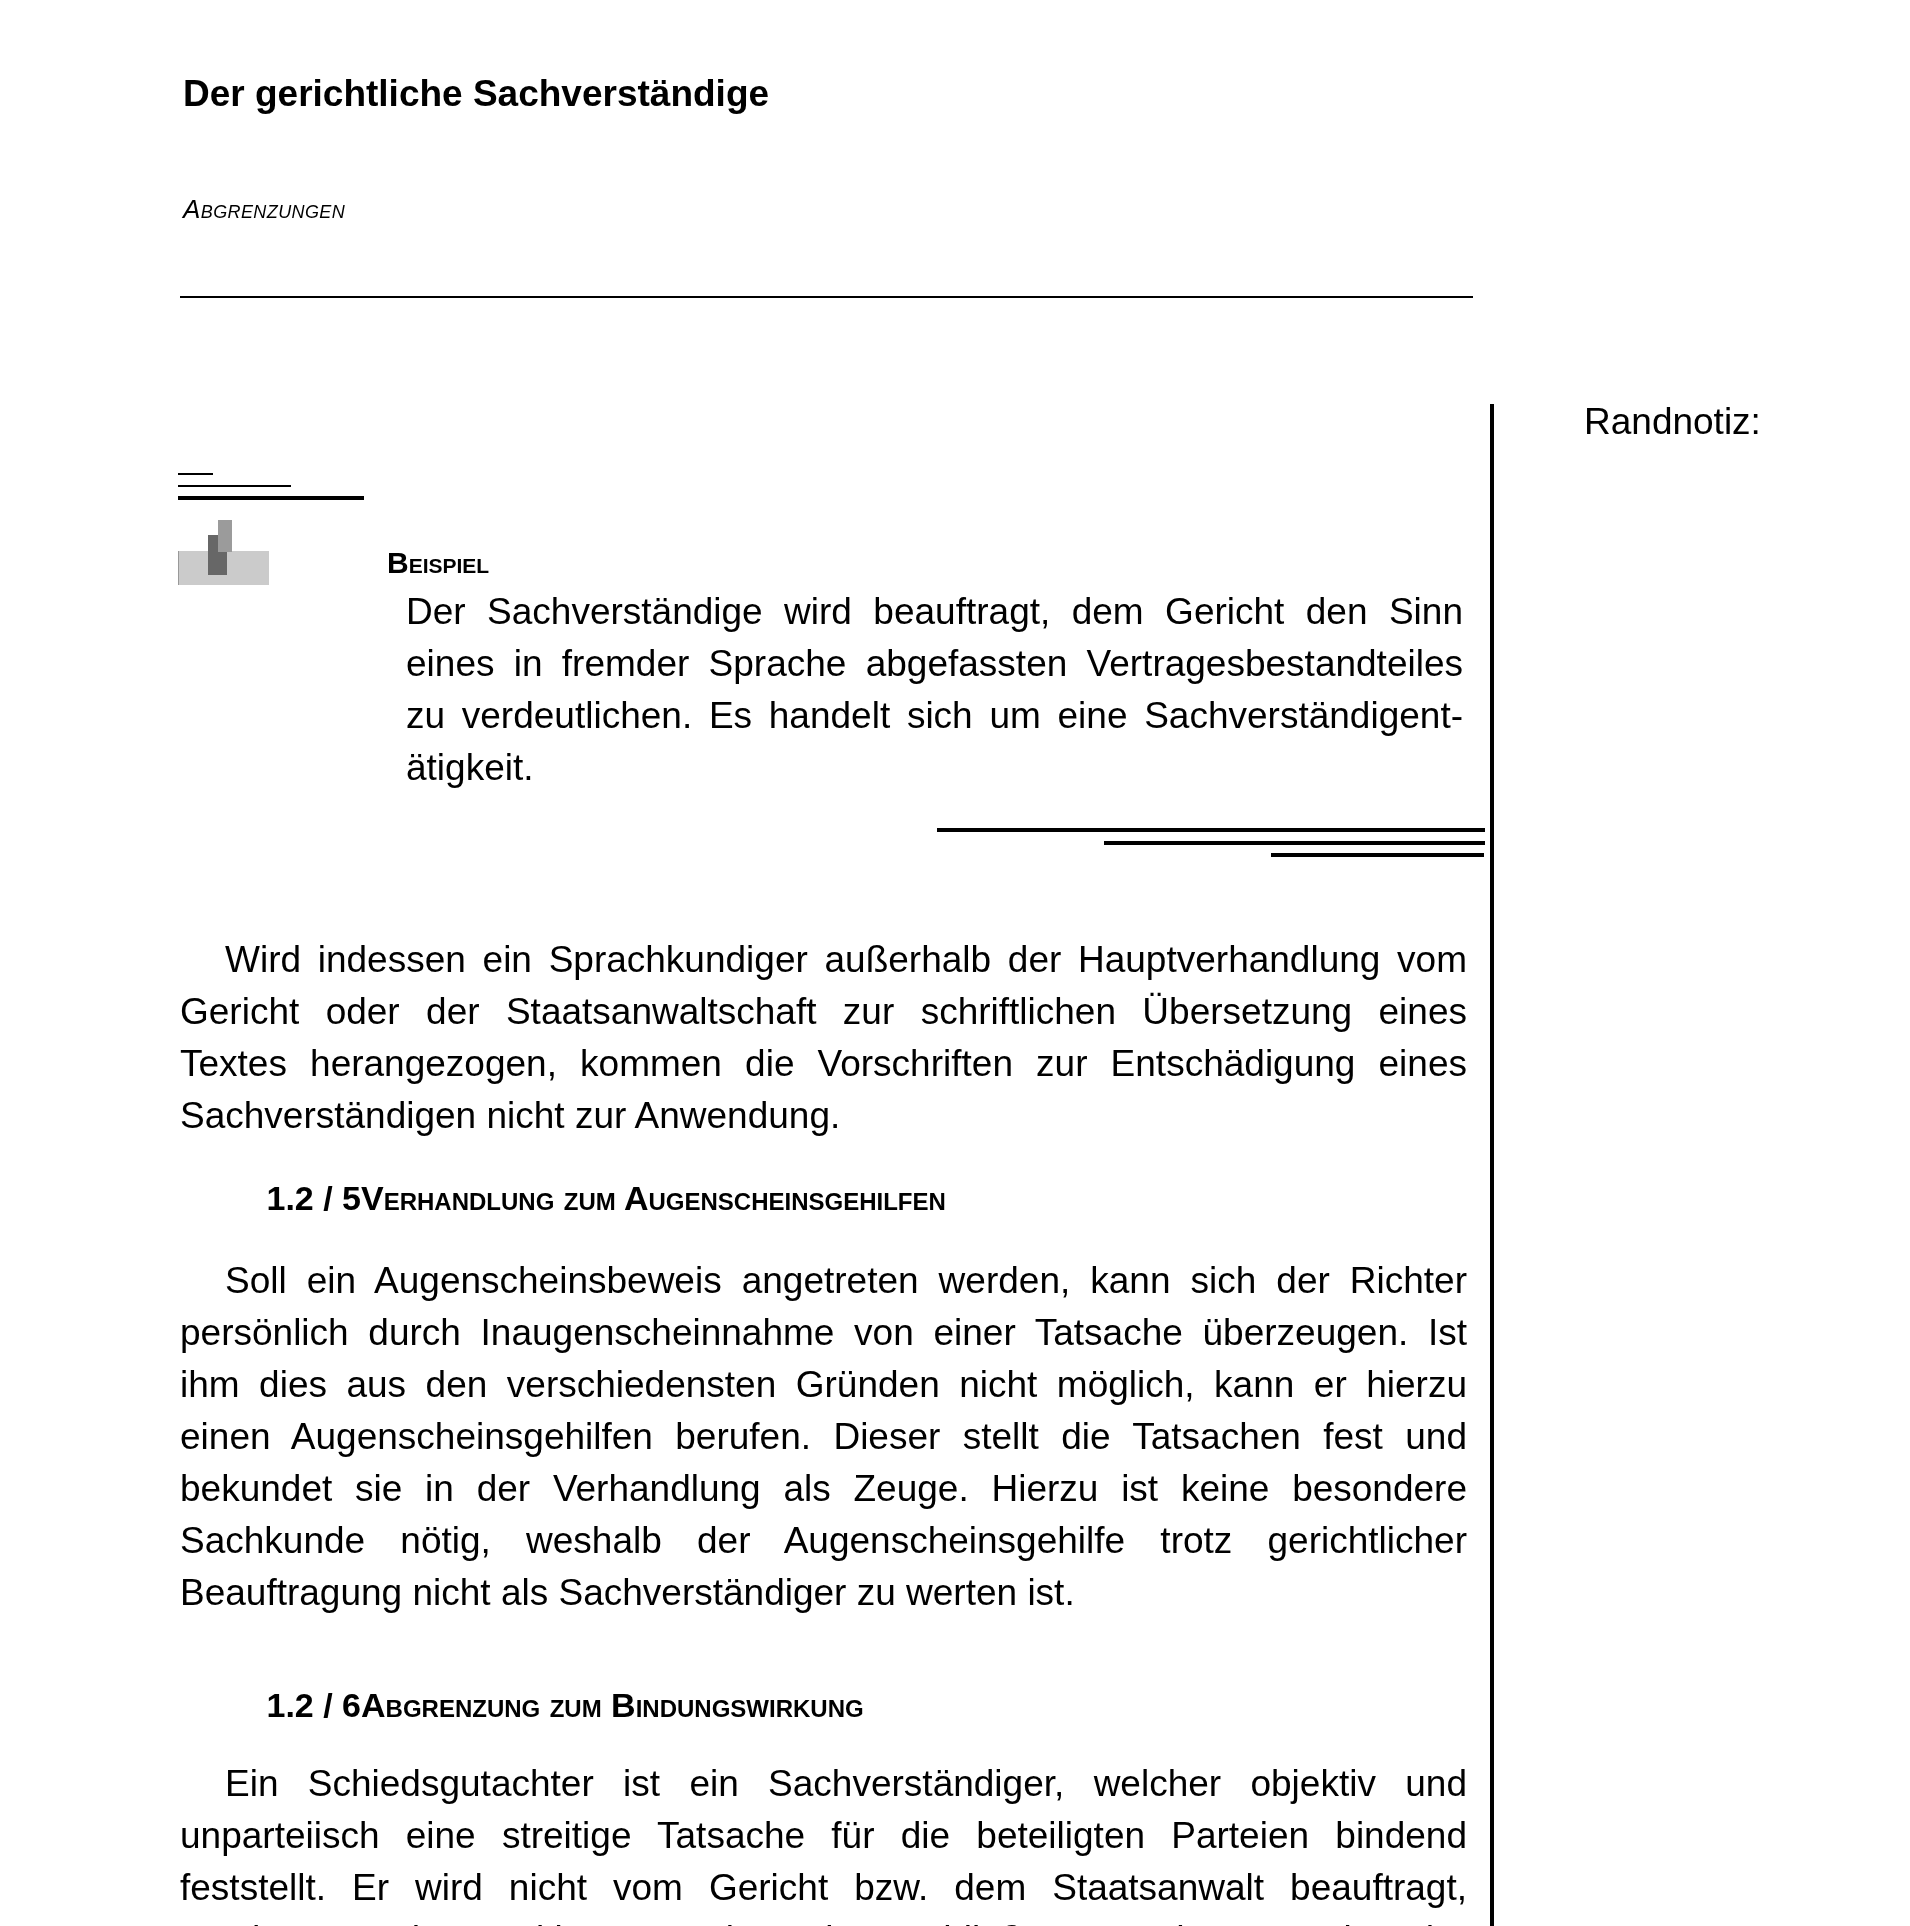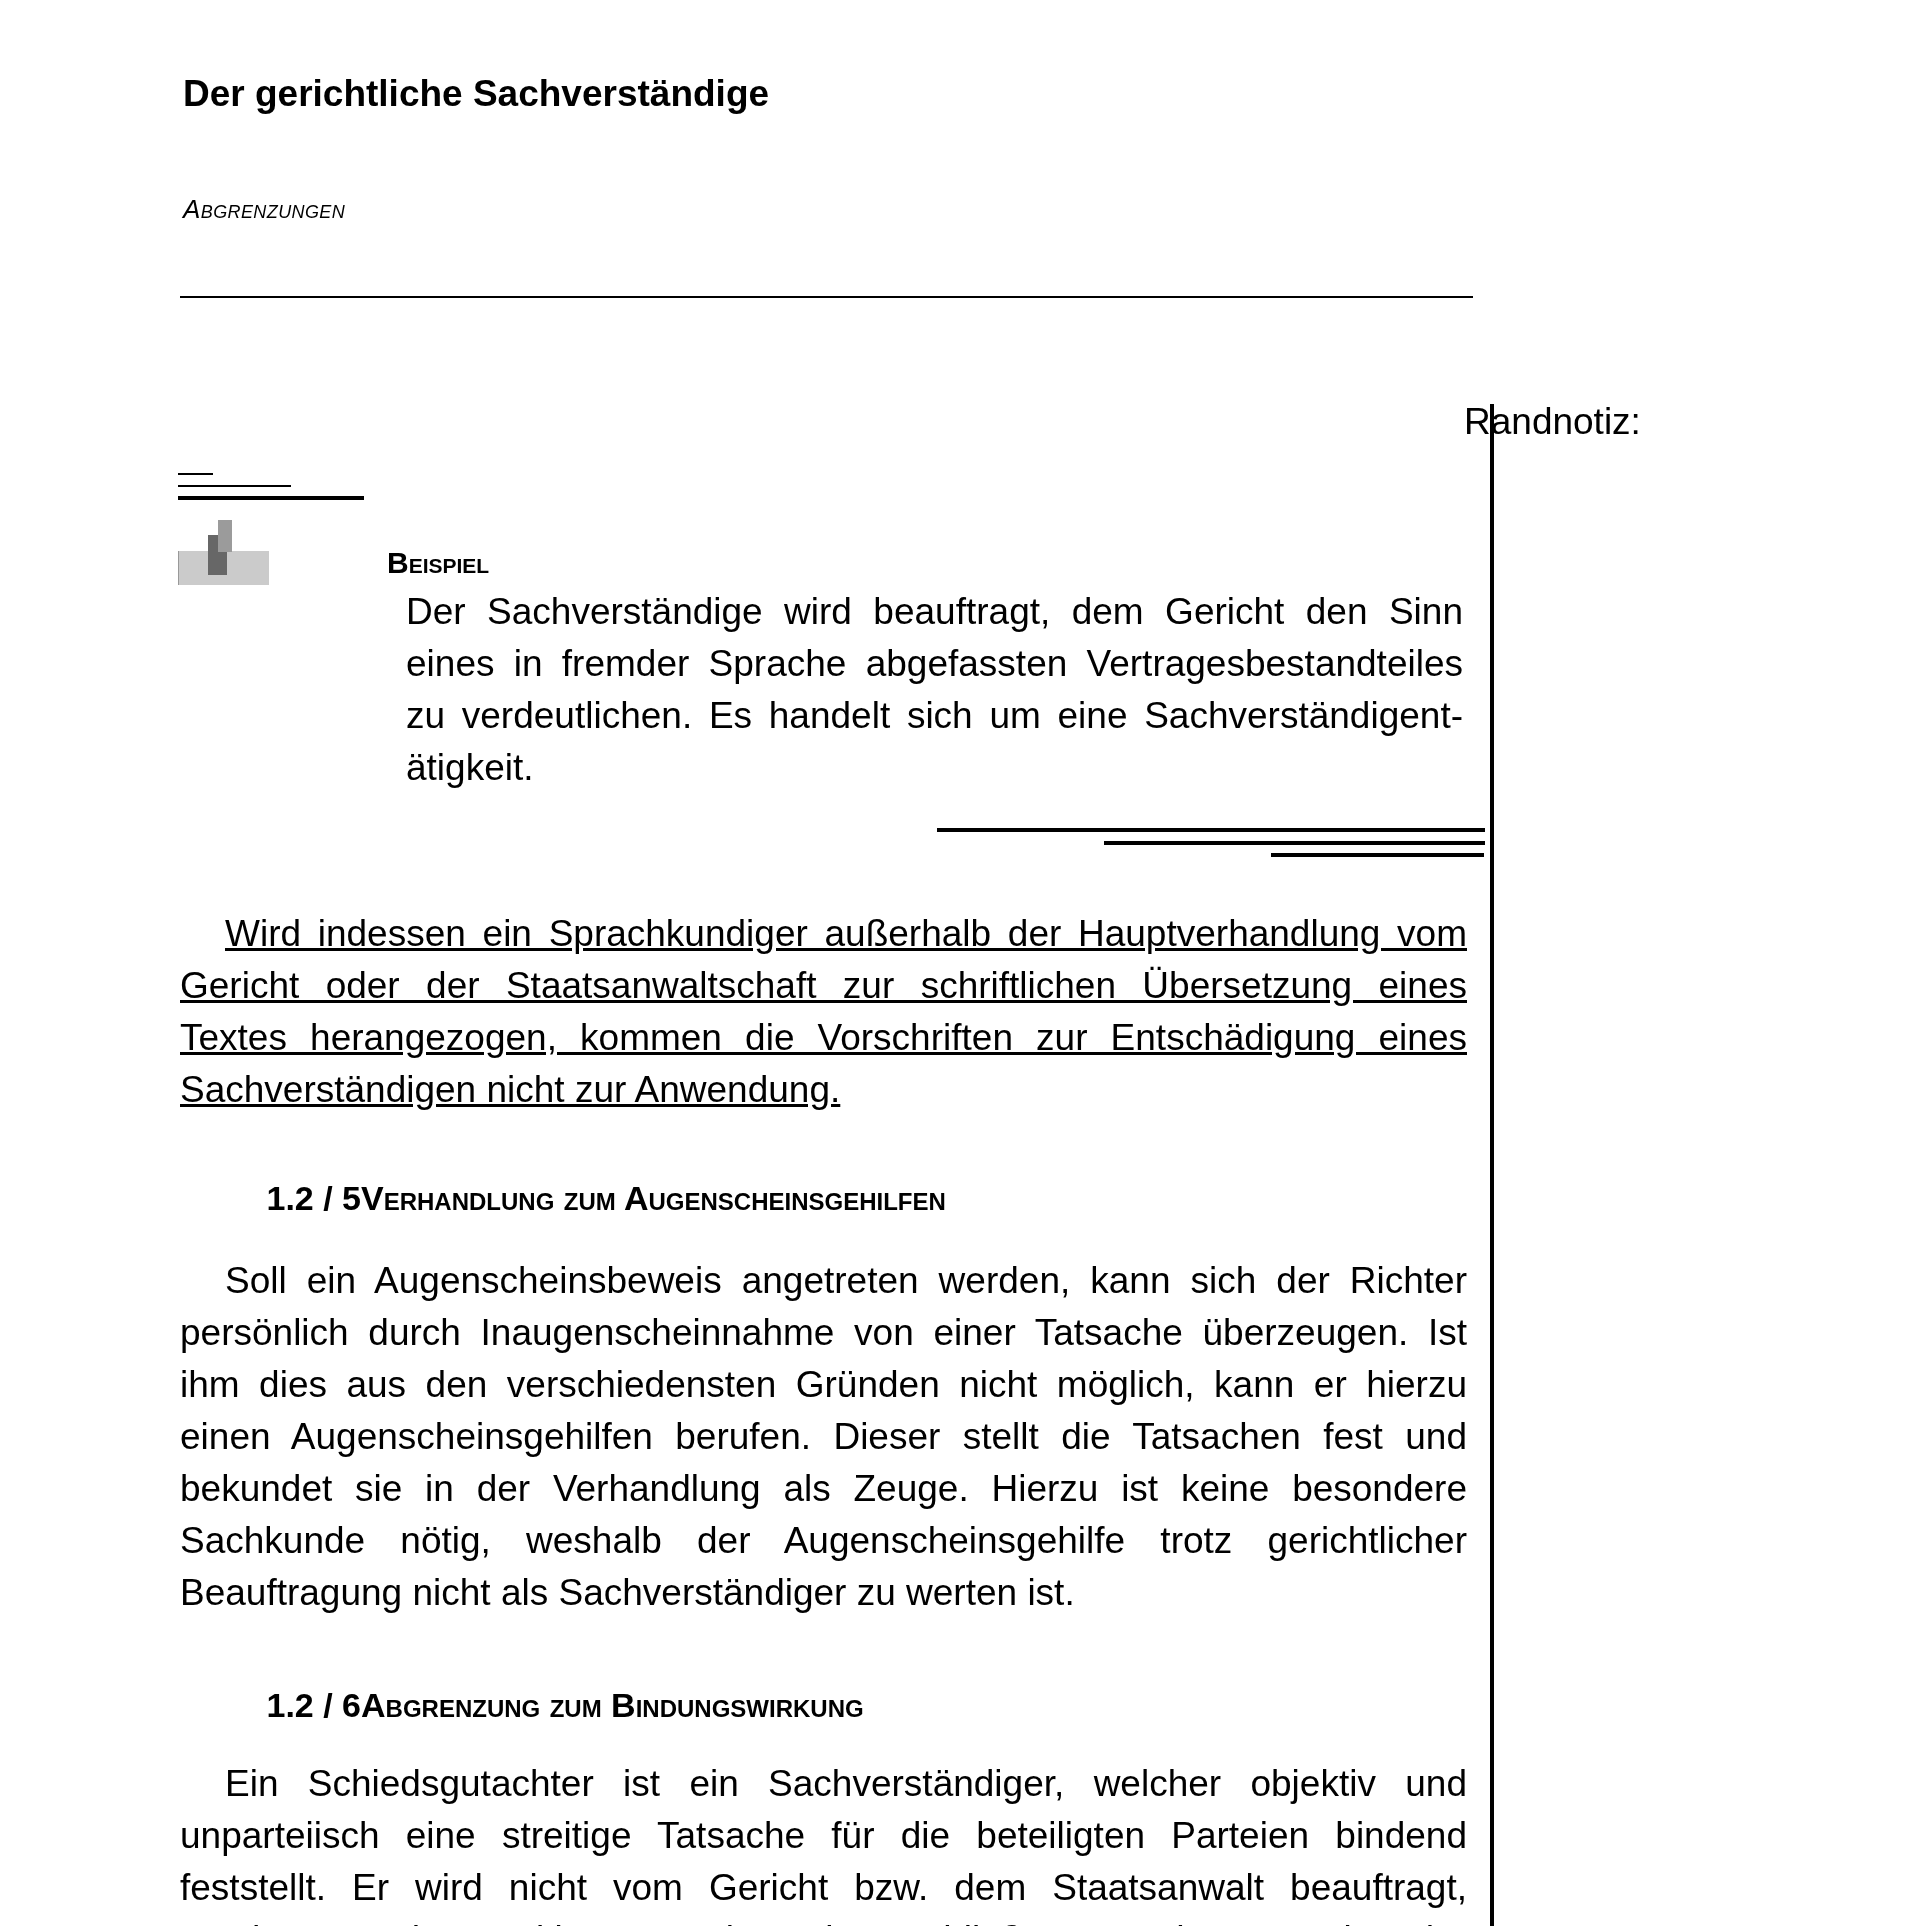--- a/index.html
+++ b/index.html
@@ -11,21 +11,21 @@
   .header-title {
     left: 183px; top: 34px; font-size: 37px; font-weight: bold; line-height: 1.2;
   }
   .header-section {
     left: 183px; top: 156px; font-size: 26px; font-variant: small-caps; line-height: 1.2;
     letter-spacing: 0.4px;
     font-style: italic;
   }
   .header-rule { left: 180px; top: 258px; width: 1293px; height: 2.3px; background: #000; }
   .margin-rule { left: 1490px; top: 366px; width: 3.5px; height: 2246px; background: #000; }
-  .randnotiz { left: 1464px; top: 362px; font-size: 37px; line-height: 1.2; }
+  .randnotiz { left: 1584px; top: 362px; font-size: 37px; line-height: 1.2; }
 
   
   .ex-line1 { left: 178px; top: 435px; width: 35px; height: 1.9px; background: #000; }
   .ex-line2 { left: 178px; top: 447px; width: 113px; height: 1.9px; background: #000; }
   .ex-line3 { left: 178px; top: 458px; width: 186px; height: 3.9px; background: #000; }
   .ex-bar { left: 178px; top: 513px; width: 91px; height: 34px; background: #cbcbcb; border-left: 1.2px solid #999; box-sizing: border-box; }
   .ex-sq-dark { left: 208px; top: 497px; width: 18.5px; height: 40px; background: #676767; }
   .ex-sq-light { left: 218px; top: 482px; width: 14px; height: 32px; background: #9b9b9b; }
   .ex-heading {
     left: 387px; top: 508px; font-size: 30px; font-weight: bold; font-variant: small-caps; line-height: 1.1;
@@ -66,21 +66,21 @@
     <div class="abs ex-sq-dark"></div>
     <div class="abs ex-sq-light"></div>
   </div>
   <div class="abs ex-heading">Beispiel</div>
   <div class="abs ex-body">Der Sachverständige wird beauftragt, dem Gericht den Sinn eines in fremder Sprache abgefassten Vertragesbestandteiles zu verdeutlichen. Es handelt sich um eine Sachverständigent­ätigkeit.</div>
   <div class="abs ex-end1"></div>
   <div class="abs ex-end2"></div>
   <div class="abs ex-end3"></div>
 </div>
 
-<div class="abs para" style="top: 870px; text-decoration: underline;">
+<div class="abs para" style="top: 896px;">
   <p>Wird indessen ein Sprachkundiger außerhalb der Hauptverhandlung vom Gericht oder der Staatsanwaltschaft zur schriftlichen Übersetzung eines Textes herangezogen, kommen die Vorschriften zur Entschädigung eines Sachverständigen nicht zur Anwendung.</p>
 </div>
 
 <div class="abs section-head" style="top: 1140px;">
   <span class="num">1.2 / 5</span><span class="ttl">Verhandlung zum Augenscheinsgehilfen</span>
 </div>
 <div class="abs para" style="top: 1217px;">
   <p>Soll ein Augenscheinsbeweis angetreten werden, kann sich der Richter persönlich durch Inaugenscheinnahme von einer Tatsache überzeugen. Ist ihm dies aus den verschiedensten Gründen nicht möglich, kann er hierzu einen Augenscheinsgehilfen berufen. Dieser stellt die Tatsachen fest und bekundet sie in der Verhandlung als Zeuge. Hierzu ist keine besondere Sachkunde nötig, weshalb der Augenscheinsgehilfe trotz gerichtlicher Beauftragung nicht als Sachverständiger zu werten ist.</p>
 </div>
 

